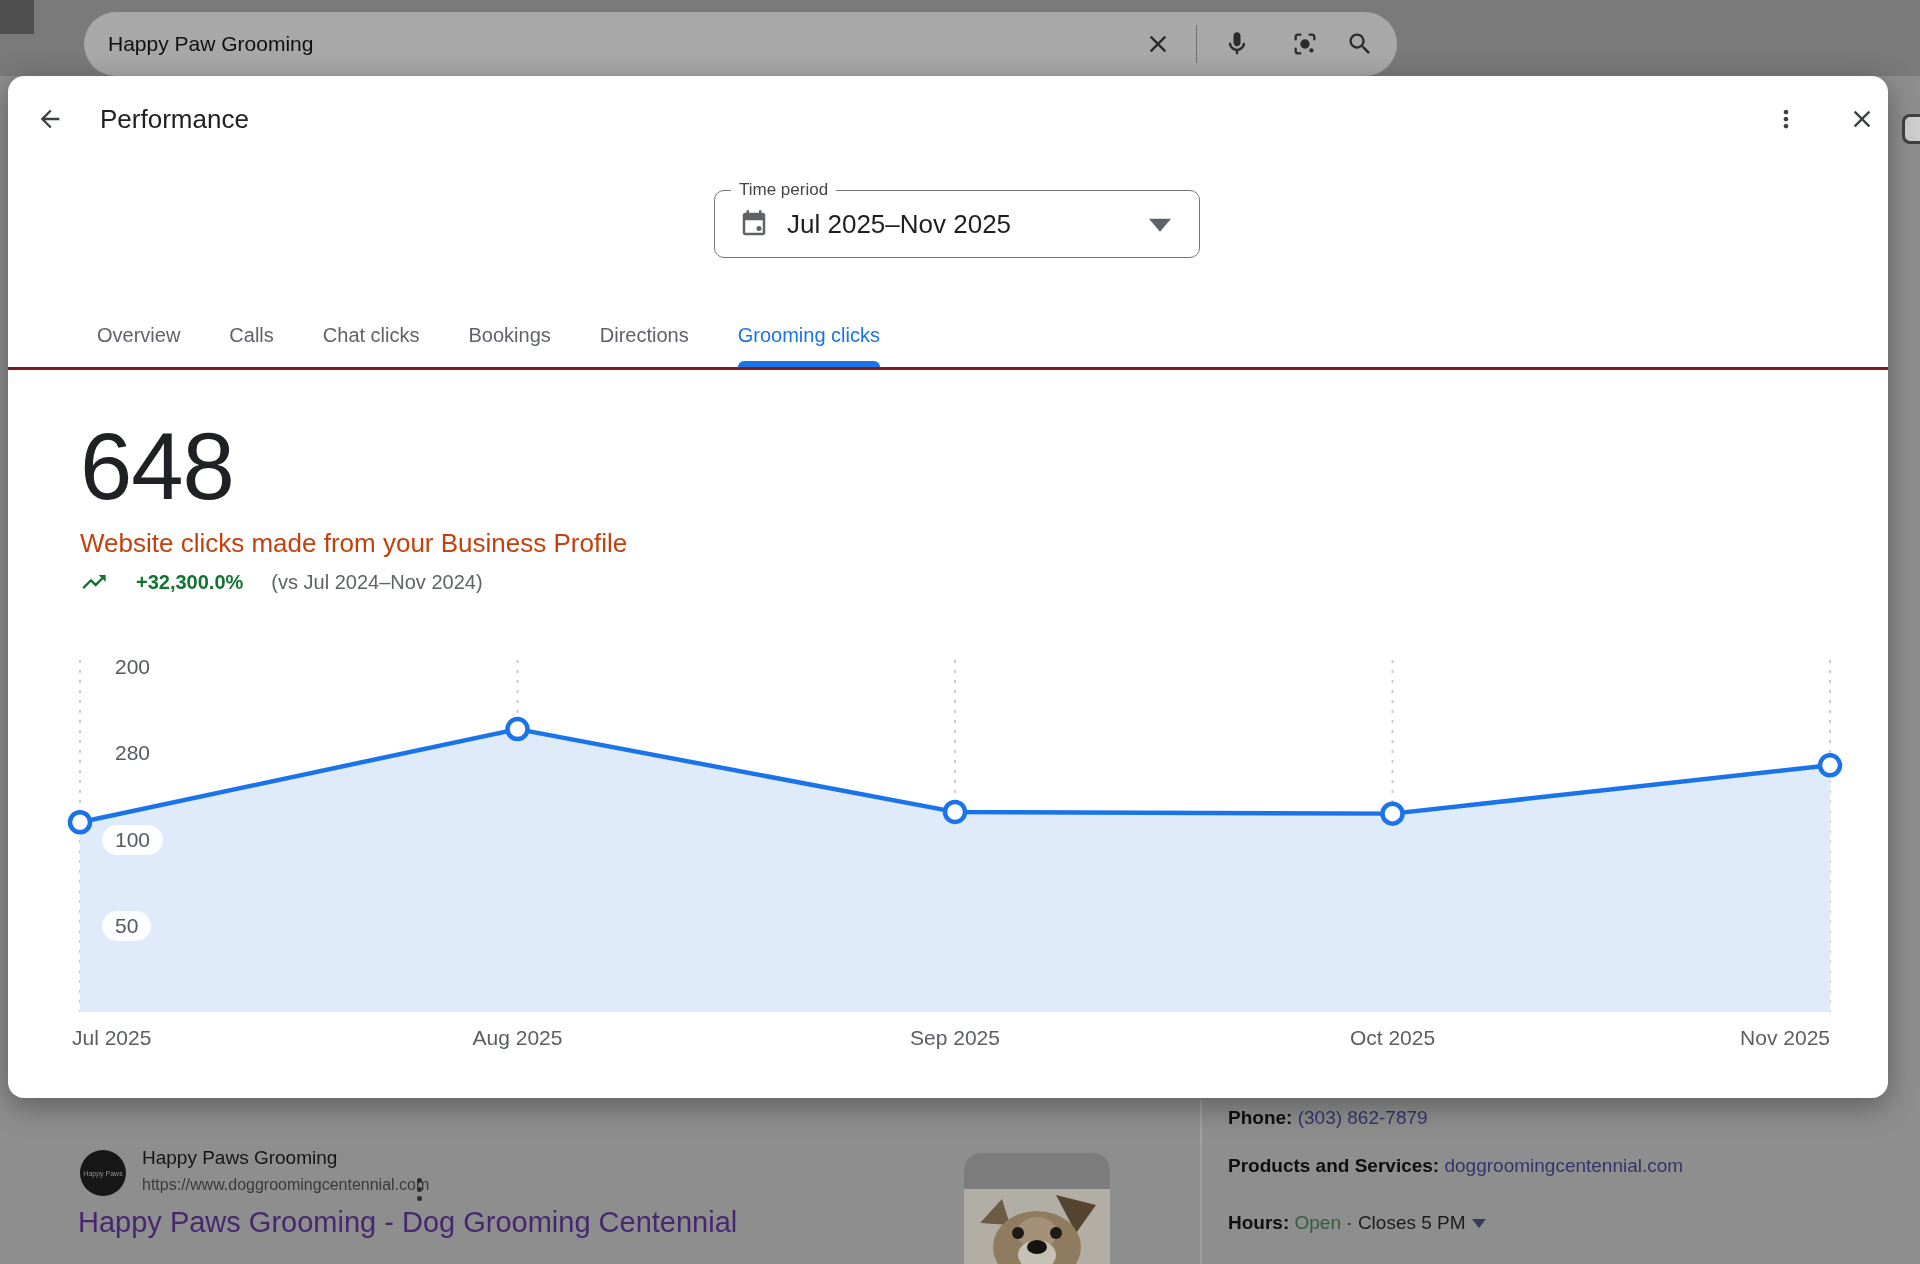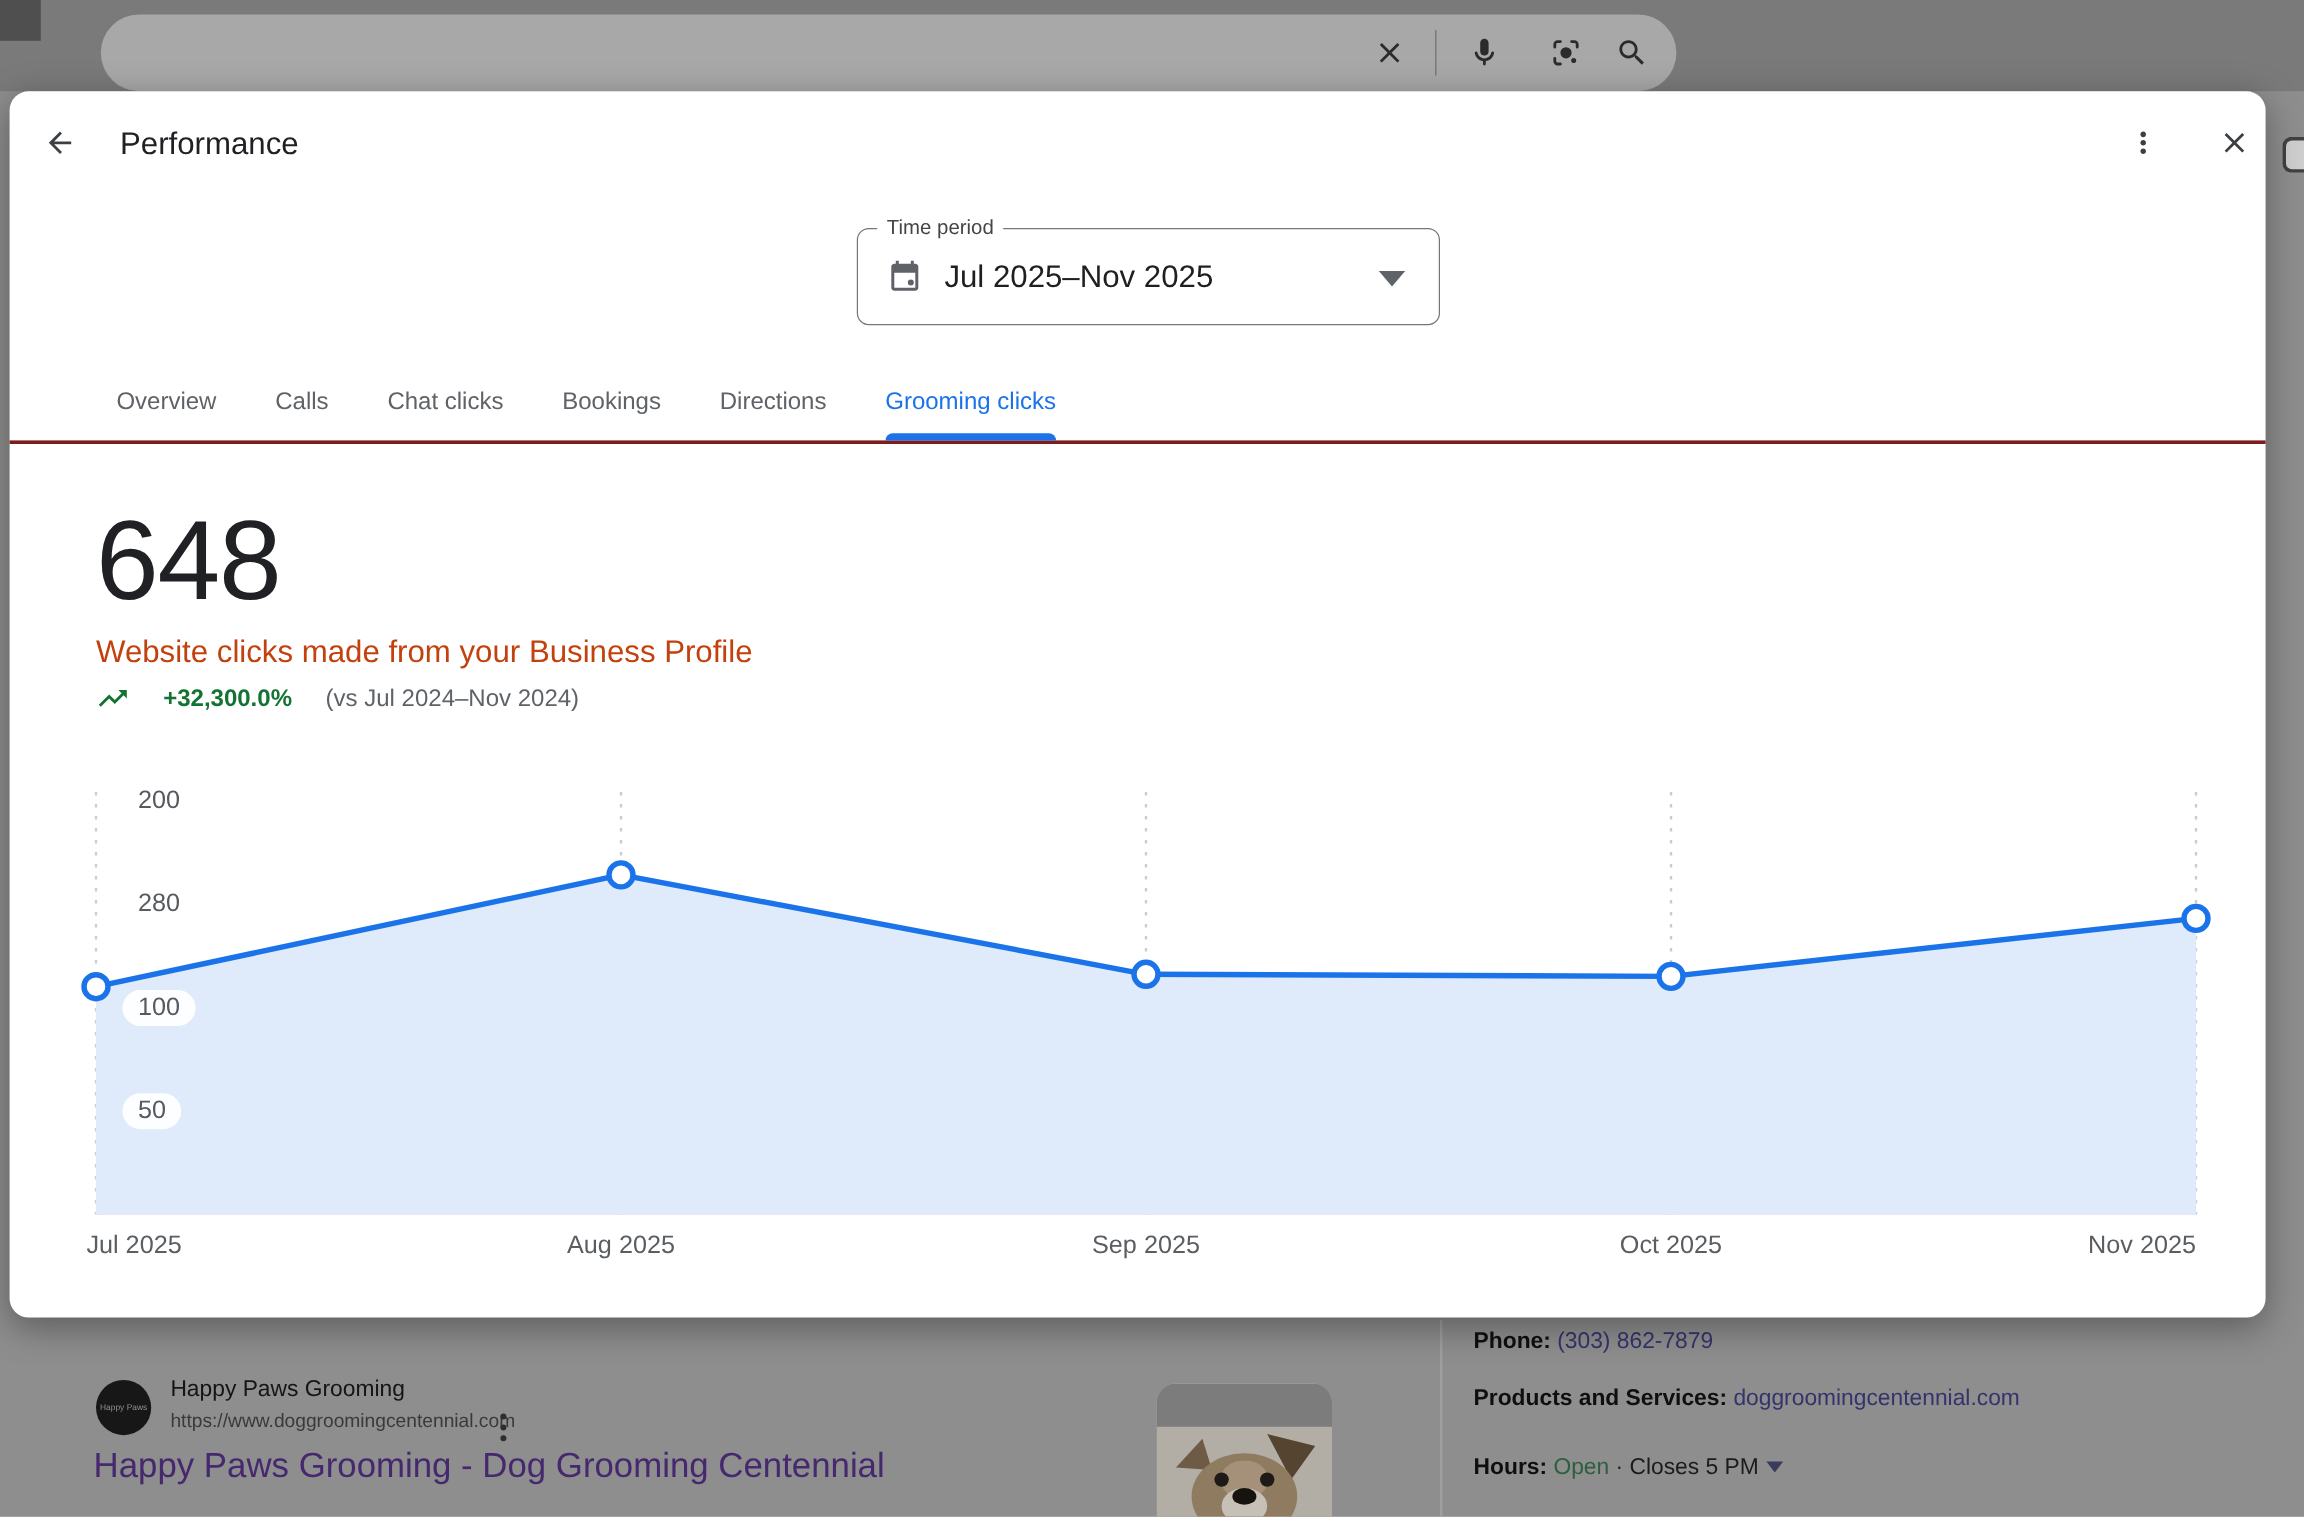--- a/index.html
+++ b/index.html
@@ -36,21 +36,21 @@
                  border-top:9px solid #3a3a5c; margin-left:6px; vertical-align:1px; }
 
   
   .modal { left:8px; top:76px; width:1880px; height:1022px; background:#ffffff; border-radius:16px;
            box-shadow:0 8px 30px rgba(0,0,0,0.35); }
   .icon-btn { position:absolute; width:40px; height:40px; border-radius:50%; display:flex; align-items:center; justify-content:center;
               color:#3c4043; cursor:pointer; background:none; border:none; }
   .icon-btn svg { width:28px; height:28px; }
   .modal-title { left:92px; top:28px; font-size:26px; color:#202124; }
 
-  .time-field { left:706px; top:114px; width:486px; height:81px; border:1.5px solid #72777b; border-radius:10px; }
+  .time-field { left:706px; top:114px; width:486px; height:68px; border:1.5px solid #72777b; border-radius:10px; }
   .time-label { position:absolute; left:16px; top:-11px; background:#fff; padding:0 8px; font-size:17px; color:#444746; }
   .cal-icon { position:absolute; left:24px; top:50%; transform:translateY(-50%); width:30px; height:30px; color:#5f6368; }
   .time-value { position:absolute; left:72px; top:50%; transform:translateY(-50%); font-size:26px; color:#1f1f1f; }
   .dd-caret { position:absolute; right:28px; top:50%; transform:translateY(-40%); width:0; height:0;
               border-left:11px solid transparent; border-right:11px solid transparent; border-top:13px solid #5f6368; }
 
   .tabs { left:0; top:228px; width:1880px; height:66px; border-bottom:3px solid #7f1d1d; display:flex; align-items:stretch;
           padding-left:89px; gap:49px; }
   .tab { position:relative; display:flex; align-items:center; font-size:20px; font-weight:500; color:#5f6368; cursor:pointer; white-space:nowrap; }
   .tab.active { color:#1a73e8; }
@@ -69,20 +69,21 @@
   .xlabels { position:absolute; left:0; top:366px; width:1750px; height:28px; }
   .xlabel { position:absolute; font-size:21px; color:#5a5e62; white-space:nowrap; }
 </style>
 </head>
 <body>
 
 <div class="abs top-strip"></div>
 <div class="abs corner-sq"></div>
 
 <div class="abs search-pill">
+  <input class="search-input" value="Happy Paw Grooming" style="">
   <span class="sb-icon" style="left:1074px">
     <svg viewBox="0 0 24 24" fill="currentColor">
         <path d="M19 6.41 17.59 5 12 10.59 6.41 5 5 6.41 10.59 12 5 17.59 6.41 19 12 13.41 17.59 19 19 17.59 13.41 12z"></path>
       </svg>
   </span>
   <span class="sb-divider"></span>
   <span class="sb-icon" style="left:1153px">
     <svg viewBox="0 0 24 24" fill="currentColor">
         <path d="M12 14c1.66 0 3-1.34 3-3V5c0-1.66-1.34-3-3-3S9 3.34 9 5v6c0 1.66 1.34 3 3 3zm5.91-3c-.49 0-.9.36-.98.85C16.52 14.2 14.47 16 12 16s-4.52-1.8-4.93-4.15c-.08-.49-.49-.85-.98-.85-.61 0-1.09.54-1 1.14.49 3 2.89 5.35 5.91 5.78V20c0 .55.45 1 1 1s1-.45 1-1v-2.08c3.02-.43 5.42-2.78 5.91-5.78.1-.6-.39-1.14-1-1.14z"></path>
       </svg>

